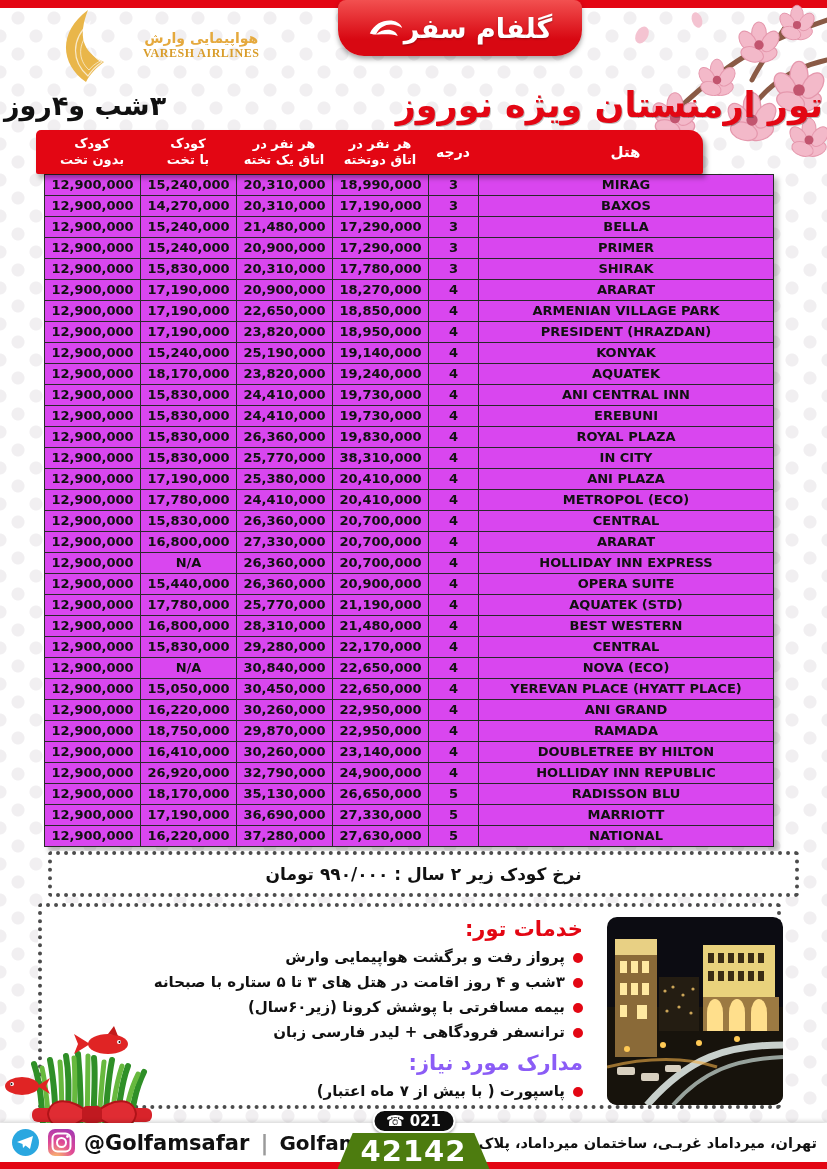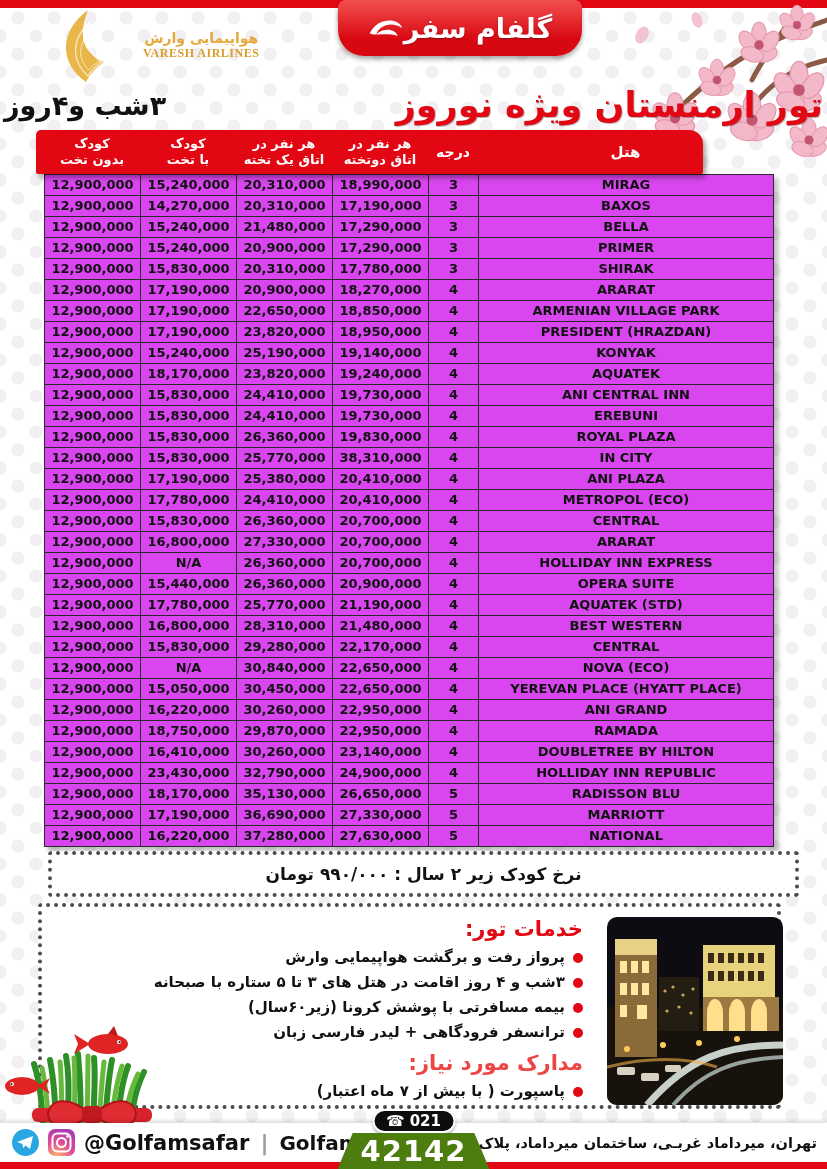--- a/index.html
+++ b/index.html
@@ -53,21 +53,21 @@
     direction:rtl;font-size:17px;font-weight:bold;color:#111;z-index:2;}
   .services-box{position:absolute;left:38px;top:903px;width:743px;height:206px;border:4px dotted #4c4c4c;
     border-radius:4px;background:#fff;direction:rtl;box-sizing:border-box;padding:8px 12px 8px 12px;z-index:2;}
   .photo{position:absolute;left:-36px;top:10px;right:auto;width:176px;height:188px;border-radius:10px;overflow:hidden;}
   .services-box .photo{left:auto;right:-6px;}
   .svc-content{margin-left:4px;margin-right:178px;}
   .svc-title{color:#e30613;font-size:21px;font-weight:bold;margin:2px 4px 4px 0;}
   ul.bullets{list-style:none;margin:0;padding:0;}
   ul.bullets li{position:relative;padding-right:20px;margin:7px 2px;font-size:15px;font-weight:bold;color:#111;text-align:right;}
   ul.bullets li::before{content:"";position:absolute;right:2px;top:5px;width:10px;height:10px;border-radius:50%;background:#e30613;}
-  .docs-title{color:#ef4444;font-size:21px;font-weight:bold;margin:10px 4px 4px 0;}
+  .docs-title{color:#8b5cf6;font-size:21px;font-weight:bold;margin:10px 4px 4px 0;}
 
   .sabzeh{position:absolute;left:4px;top:1022px;width:180px;height:126px;z-index:3;}
 
   
   .footer{position:absolute;left:0;bottom:0;width:827px;height:46px;background:#fff;z-index:4;
     box-shadow:0 -2px 4px rgba(0,0,0,.15);}
   .footer-redline{position:absolute;left:0;bottom:0;width:100%;height:7px;background:#e30613;}
   .foot-left{position:absolute;left:12px;top:6px;display:flex;align-items:center;gap:9px;text-align:right;}
   .handle{font-size:21px;font-weight:bold;color:#111;}
   .sep{color:#9a9a9a;font-size:22px;font-weight:bold;margin:0 2px;}
@@ -419,21 +419,21 @@
           <td>12,900,000</td>
           <td>16,410,000</td>
           <td>30,260,000</td>
           <td>23,140,000</td>
           <td>4</td>
           <td>DOUBLETREE BY HILTON</td>
         </tr>
 
         <tr>
           <td>12,900,000</td>
-          <td>23,430,000</td>
+          <td>26,920,000</td>
           <td>32,790,000</td>
           <td>24,900,000</td>
           <td>4</td>
           <td>HOLLIDAY INN REPUBLIC</td>
         </tr>
 
         <tr>
           <td>12,900,000</td>
           <td>18,170,000</td>
           <td>35,130,000</td>

